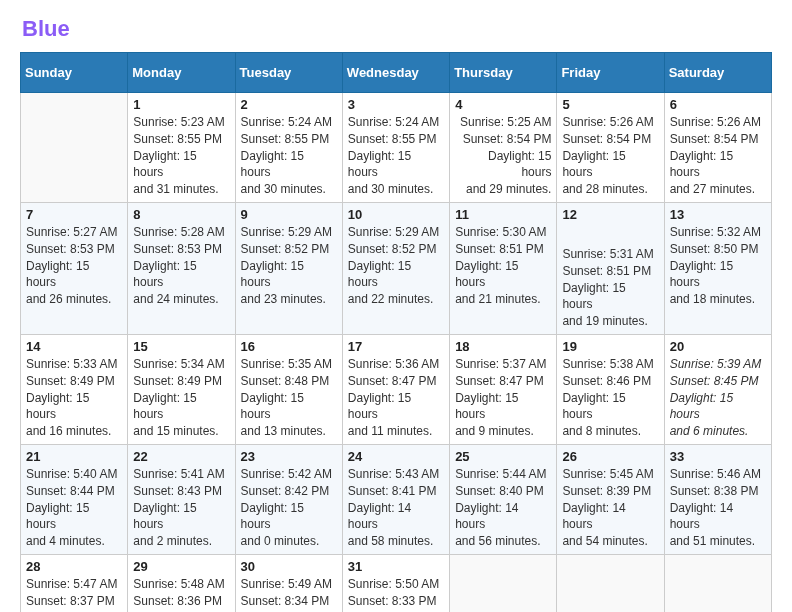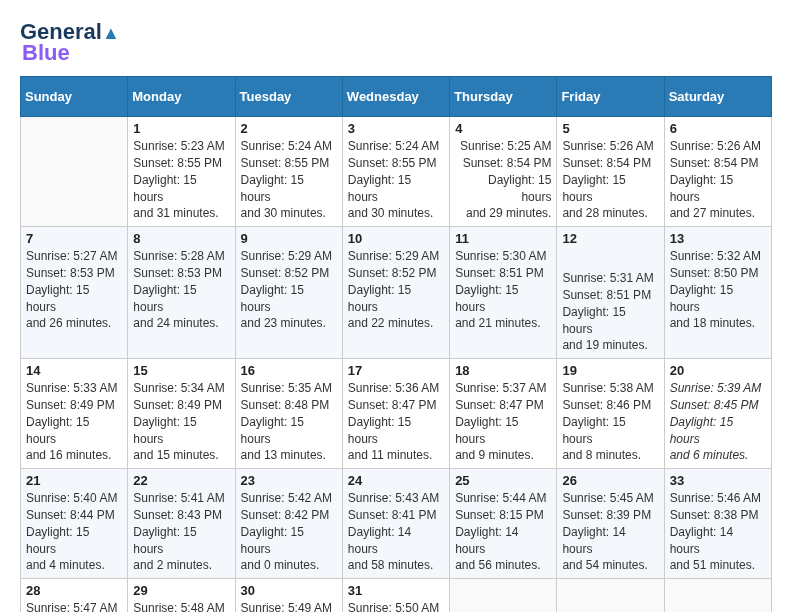--- a/index.html
+++ b/index.html
@@ -83,25 +83,20 @@
     }
     .row-alt td {
       background: #eaf2fb;
     }
   </style>
 </head>
 <body>
 
 <div class="header-section">
   <div class="logo">
-    <div style="display:flex;align-items:center;">
-      <span class="logo-text">
-        <span style="color:#1a3a5c;">General</span><span style="color:#2a7ab5;font-size:18px;">▲</span>
-      </span>
-    </div>
     <div style="display:flex;align-items:center;margin-top:-4px;">
       <span style="font-size:22px;font-weight:bold;color:#8b5cf6;margin-left:2px;">Blue</span>
     </div>
   </div>
   <div class="title-section">
     <div class="month-year"></div>
     <div class="location"></div>
   </div>
 </div>
 
@@ -290,21 +285,21 @@
         <td>
           <span class="day-number">24</span>
           <div class="day-info" style="white-space: pre-line;">Sunrise: 5:43 AM
 Sunset: 8:41 PM
 Daylight: 14 hours
 and 58 minutes.</div>
         </td>
         <td>
           <span class="day-number">25</span>
           <div class="day-info" style="white-space: pre-line;">Sunrise: 5:44 AM
-Sunset: 8:15 PM
+Sunset: 8:40 PM
 Daylight: 14 hours
 and 56 minutes.</div>
         </td>
         <td>
           <span class="day-number">26</span>
           <div class="day-info" style="white-space: pre-line;">Sunrise: 5:45 AM
 Sunset: 8:39 PM
 Daylight: 14 hours
 and 54 minutes.</div>
         </td>

